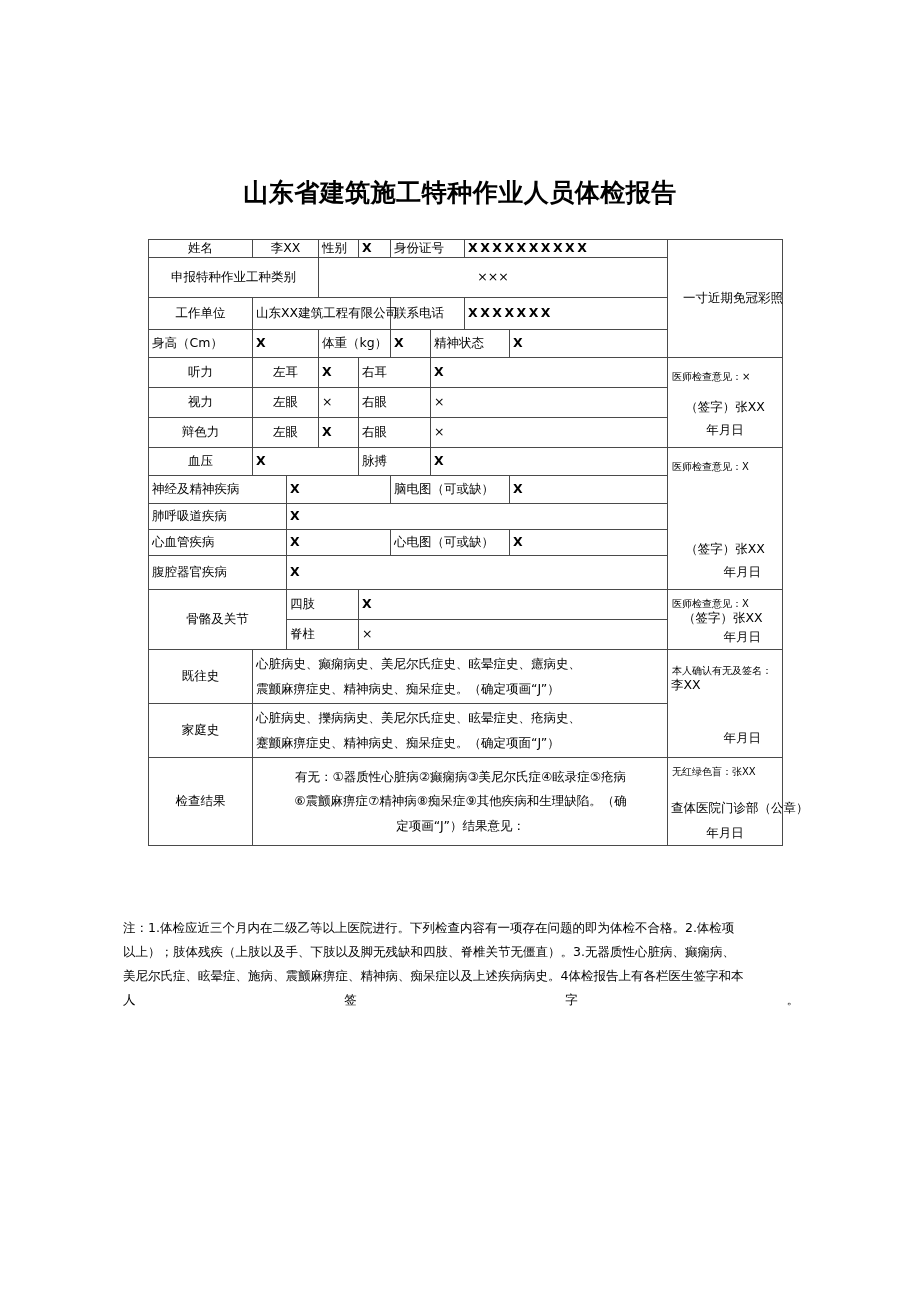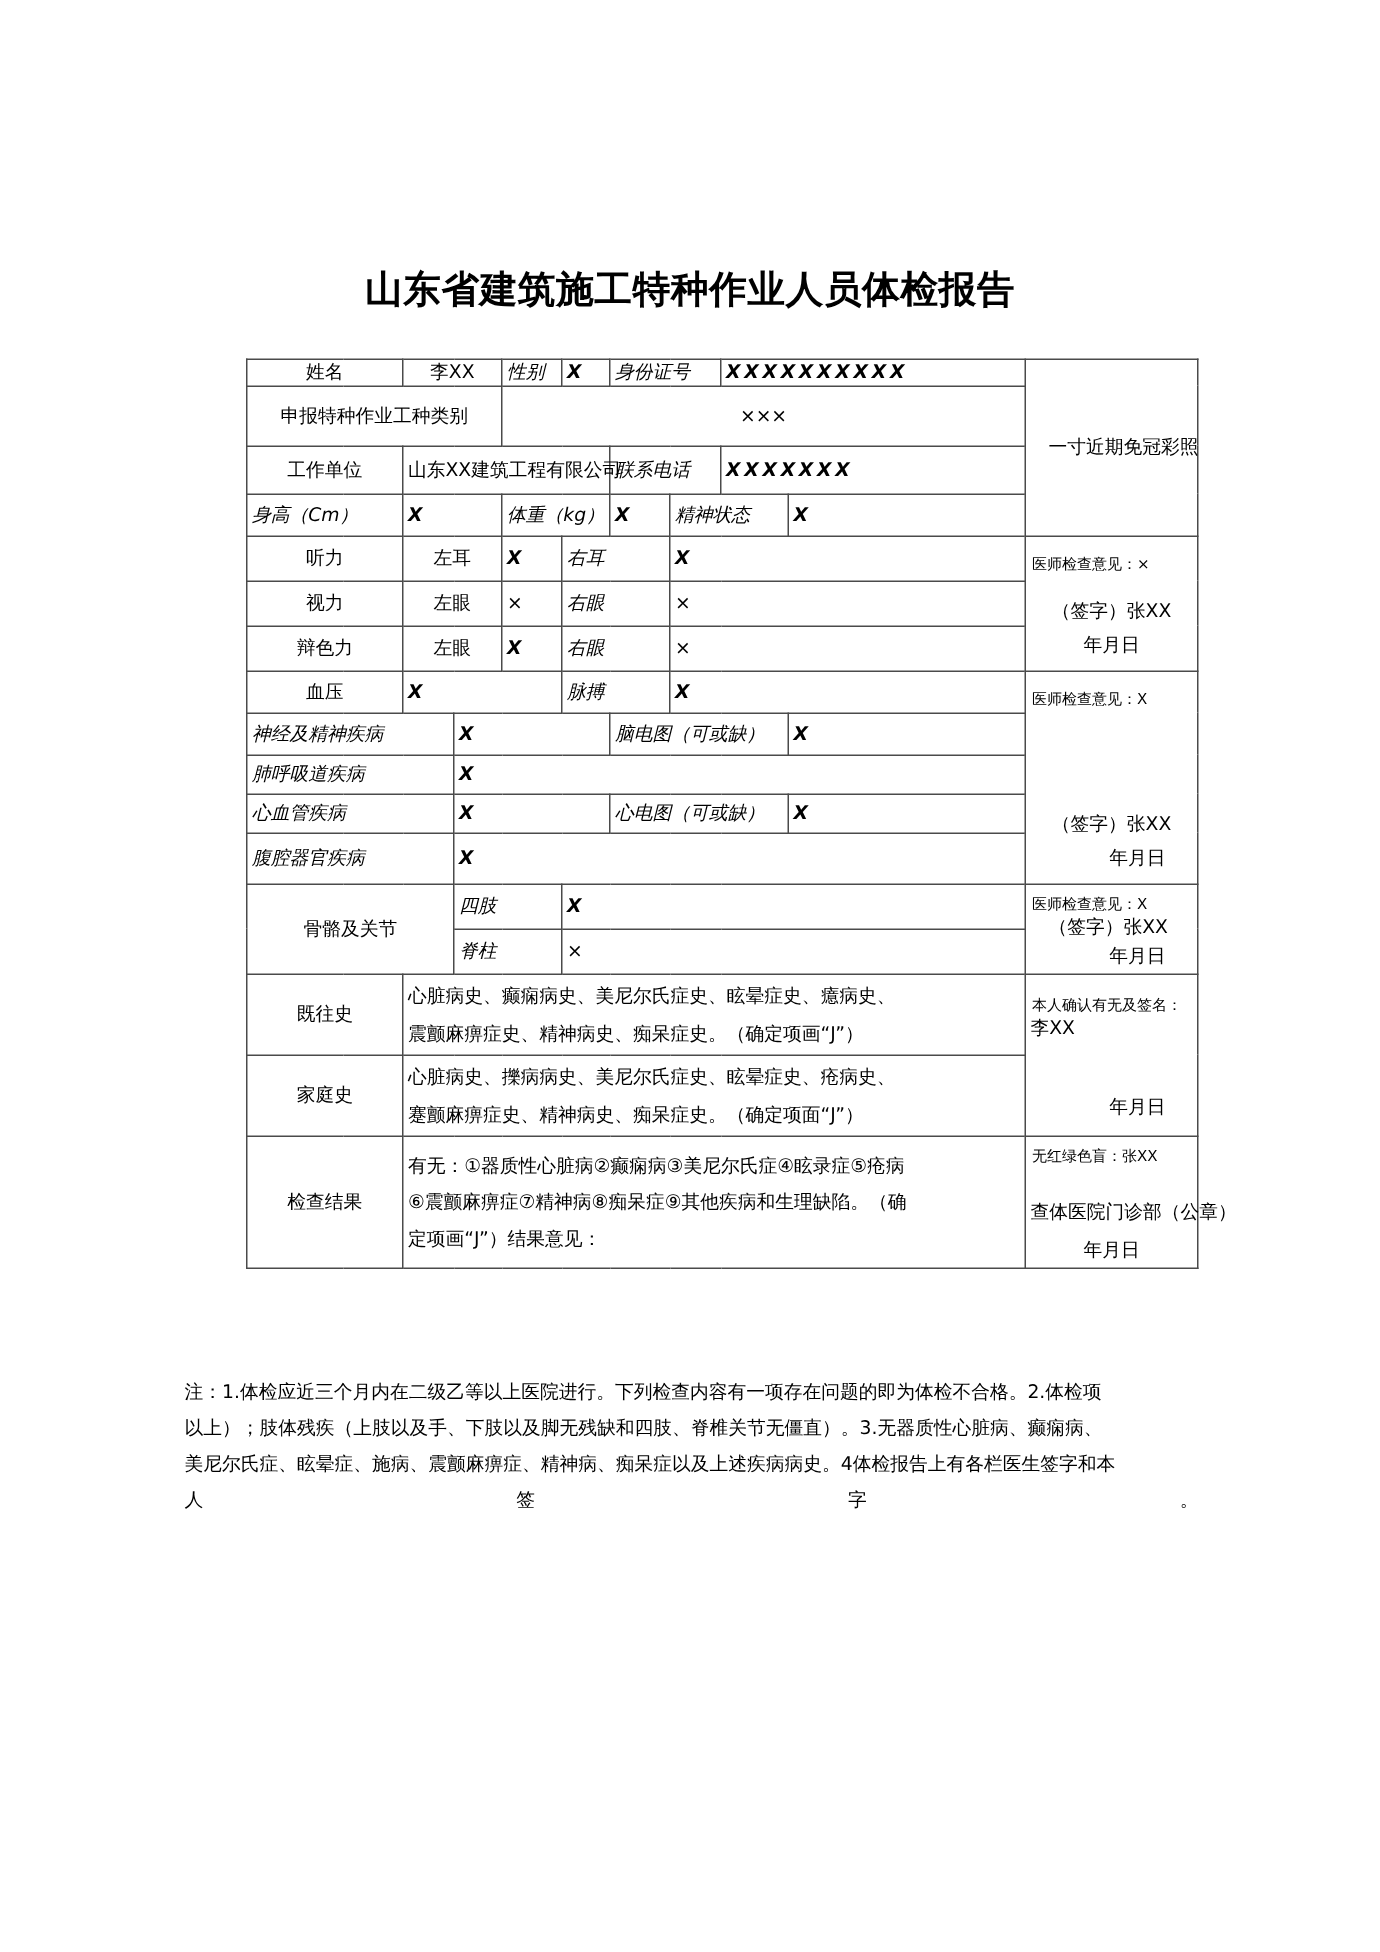--- a/index.html
+++ b/index.html
@@ -41,35 +41,34 @@
   
   table.report {
     position: absolute;
     left: 148px;
     top: 239px;
     width: 634px;
     border-collapse: collapse;
     table-layout: fixed;
     font-size: 12.5px;
     line-height: 1.35;
-    margin-left: 16px;
   }
   table.report td {
     border: 1px solid #4a4a4a;
     padding: 0 3px;
     vertical-align: middle;
     font-family: "DejaVu Sans", "Liberation Sans", sans-serif;
     font-size: 12.5px;
     color: #000;
     overflow: visible;
     white-space: nowrap;
   }
 
   .ctr { text-align: center; }
-  .lft { text-align: left; font-style: italic; }
+  .lft { text-align: left; }
 
   
   .xb {
     font-family: "DejaVu Sans", "Liberation Sans", sans-serif;
     font-weight: bold;
     font-size: 14px;
   }
   .xs {
     font-family: "DejaVu Sans", "Liberation Sans", sans-serif;
     font-weight: normal;
@@ -109,20 +108,21 @@
     padding: 1px 2px 1px 3px !important;
     font-size: 12.5px;
   }
   .hist-cell .l { display: block; white-space: nowrap; }
 
   .res-cell {
     white-space: normal !important;
     line-height: 1.95;
     padding: 2px 2px 2px 3px !important;
     font-size: 12.5px;
+    text-align: center;
   }
   .res-cell .l { display: block; white-space: nowrap; }
 
   
   .footnote {
     position: absolute;
     left: 123px;
     top: 916px;
     width: 676px;
     font-family: "DejaVu Sans", "Liberation Sans", sans-serif;

